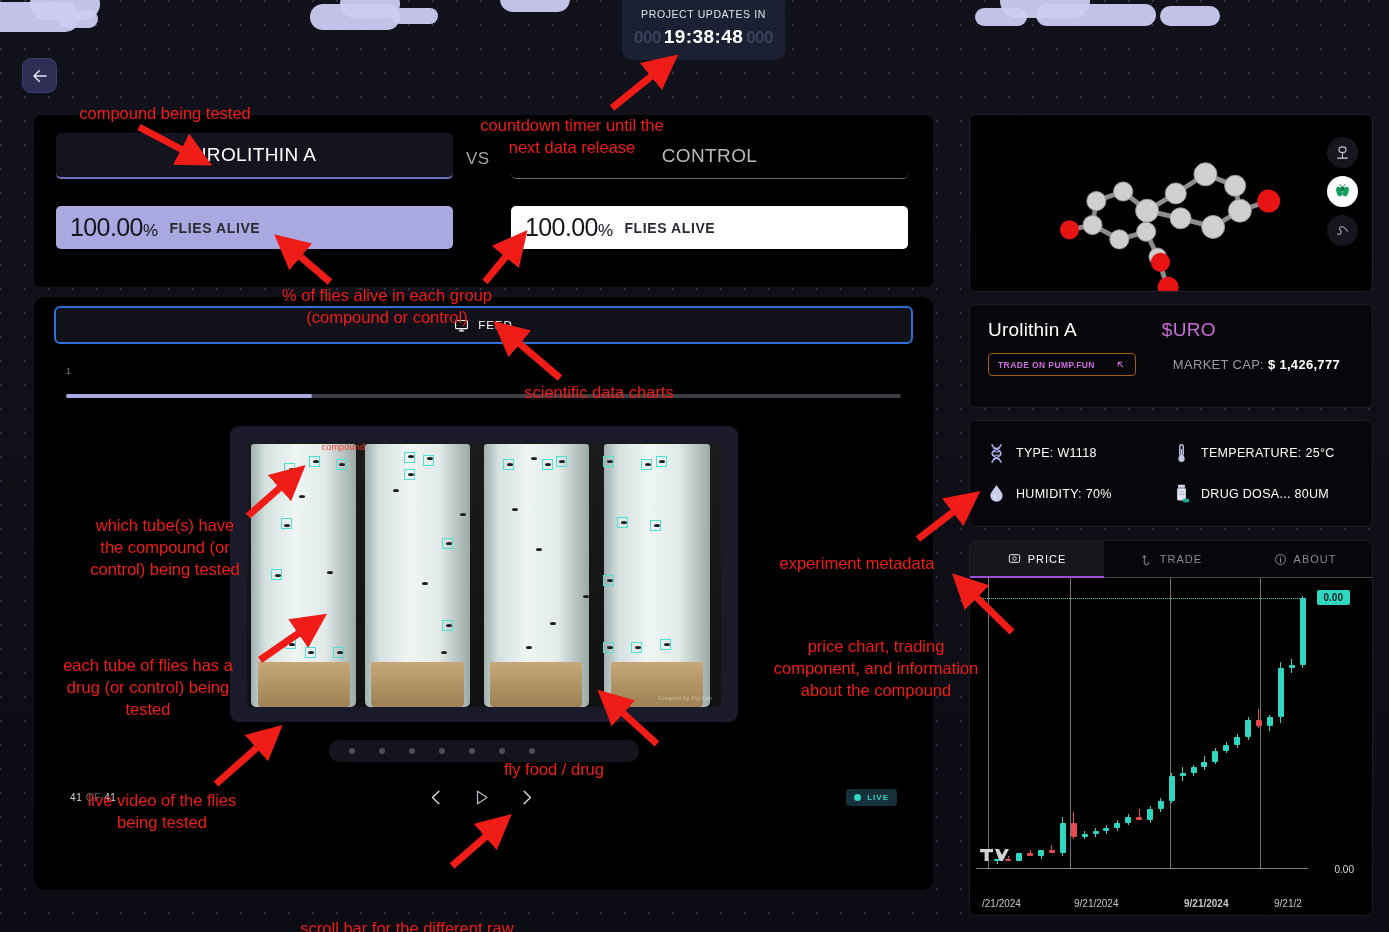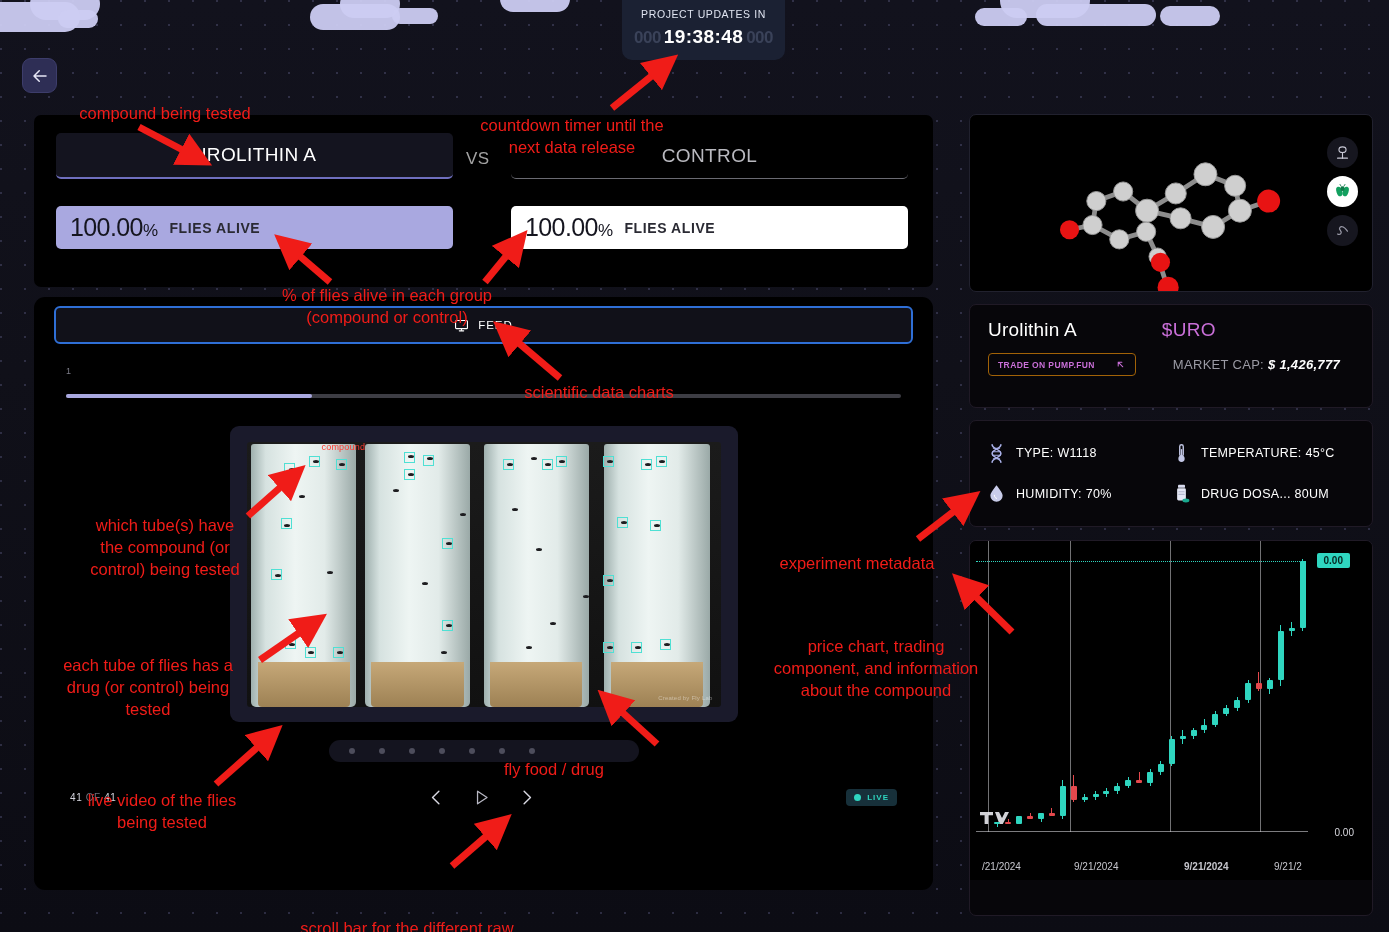--- a/index.html
+++ b/index.html
@@ -187,21 +187,21 @@
   .token-sym { font-size: 19px; color: #c96fd8; margin-left: 85px; letter-spacing: .3px; }
   .token-row2 { display: flex; align-items: center; margin-top: 12px; }
   .pump-btn {
     border: 1px solid #a16207; border-radius: 4px;
     padding: 5px 9px; display: flex; align-items: center; gap: 20px;
     cursor: pointer;
   }
   .pump-txt { font-size: 8.5px; color: #c96fd8; letter-spacing: .4px; font-weight: 600; }
   .pump-btn svg { width: 11px; height: 11px; }
   .mcap { margin-left: 37px; font-size: 13px; color: #9a9aa4; letter-spacing: .3px; }
-  .mcap b { color: #ffffff; font-weight: 600; font-style: italic; }
+  .mcap b { color: #ffffff; font-weight: 600; }
 
   .meta-panel {
     position: absolute; left: 969px; top: 420px;
     width: 404px; height: 107px;
     background: #07060a; border-radius: 7px; border: 1px solid #201a26;
     display: grid; grid-template-columns: 1fr 1fr; grid-template-rows: 1fr 1fr;
     padding: 12px 16px; align-items: center;
   }
   .meta-item { display: flex; align-items: center; gap: 9px; }
   .meta-item svg { width: 21px; height: 21px; flex: none; }
@@ -537,21 +537,21 @@
     </div>
 
     <div class="meta-item">
       <svg viewBox="0 0 24 24">
         <rect x="10" y="2" width="4" height="13" rx="2" fill="none" stroke="#c3c7e6" stroke-width="1.6"></rect>
         <circle cx="12" cy="18" r="3.6" fill="#c3c7e6"></circle>
         <rect x="11.2" y="7" width="1.6" height="9" fill="#c3c7e6"></rect>
       </svg>
       <span class="meta-txt">
         <span class="k">TEMPERATURE:</span>
-        <span>45°C</span>
+        <span>25°C</span>
       </span>
     </div>
 
     <div class="meta-item">
       <svg viewBox="0 0 24 24">
         <path d="M12 2.5c4.5 6 7 9 7 12a7 7 0 0 1-14 0c0-3 2.5-6 7-12z" fill="#c9ccea"></path>
         <path d="M9.5 14c0 2 1.2 3.2 2.6 3.6" stroke="#ffffff" stroke-width="1.1" fill="none" stroke-linecap="round"></path>
       </svg>
       <span class="meta-txt">
         <span class="k">HUMIDITY:</span>
@@ -567,20 +567,44 @@
         <ellipse cx="17" cy="20" rx="4" ry="2.2" fill="#19a88e"></ellipse>
       </svg>
       <span class="meta-txt">
         <span class="k">DRUG DOSA...</span>
         <span>80UM</span>
       </span>
     </div>
   </div>
 
   <div class="chart-panel">
+    <div class="chart-tabs">
+      <div class="ctab active">
+        <svg viewBox="0 0 24 24">
+          <rect x="2.5" y="5" width="19" height="14" rx="2" fill="none" stroke="#fff" stroke-width="1.7"></rect>
+          <circle cx="12" cy="12" r="3.3" fill="none" stroke="#fff" stroke-width="1.5"></circle>
+        </svg>
+        <span>PRICE</span>
+      </div>
+      <div class="ctab inactive">
+        <svg viewBox="0 0 24 24">
+          <path d="M8 5v13a4 4 0 0 0 8 0" fill="none" stroke="#9a9aa4" stroke-width="1.7" stroke-linecap="round"></path>
+          <path d="M5 8l3-3 3 3" fill="none" stroke="#9a9aa4" stroke-width="1.7" stroke-linecap="round" stroke-linejoin="round"></path>
+        </svg>
+        <span>TRADE</span>
+      </div>
+      <div class="ctab inactive">
+        <svg viewBox="0 0 24 24">
+          <circle cx="12" cy="12" r="9.2" fill="none" stroke="#9a9aa4" stroke-width="1.6"></circle>
+          <path d="M12 11v6" stroke="#9a9aa4" stroke-width="1.8" stroke-linecap="round"></path>
+          <circle cx="12" cy="7.6" r="1.2" fill="#9a9aa4"></circle>
+        </svg>
+        <span>ABOUT</span>
+      </div>
+    </div>
 
     <div class="tv" id="tv">
       <div class="tv-grid-v" style="left:18px;"></div>
       <div class="tv-grid-v" style="left:100px;"></div>
       <div class="tv-grid-v" style="left:200px;"></div>
       <div class="tv-grid-v" style="left:290px;"></div>
       <div class="tv-base" style="bottom:48px;"></div>
 
       <div class="tv-logo">
         <svg width="34" height="16" viewBox="0 0 34 16">

